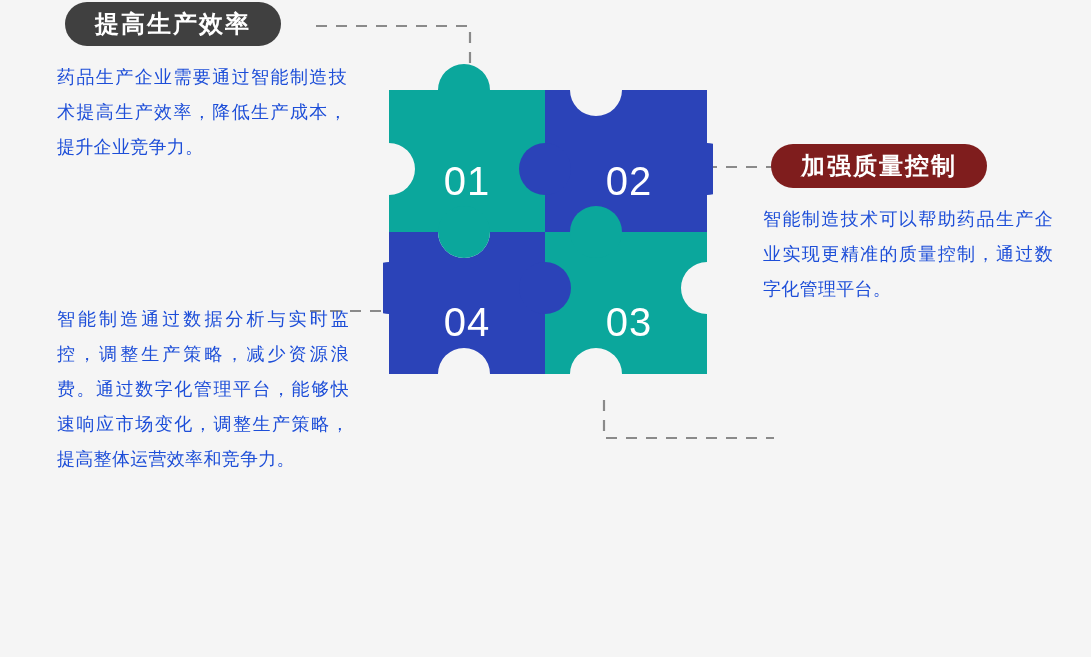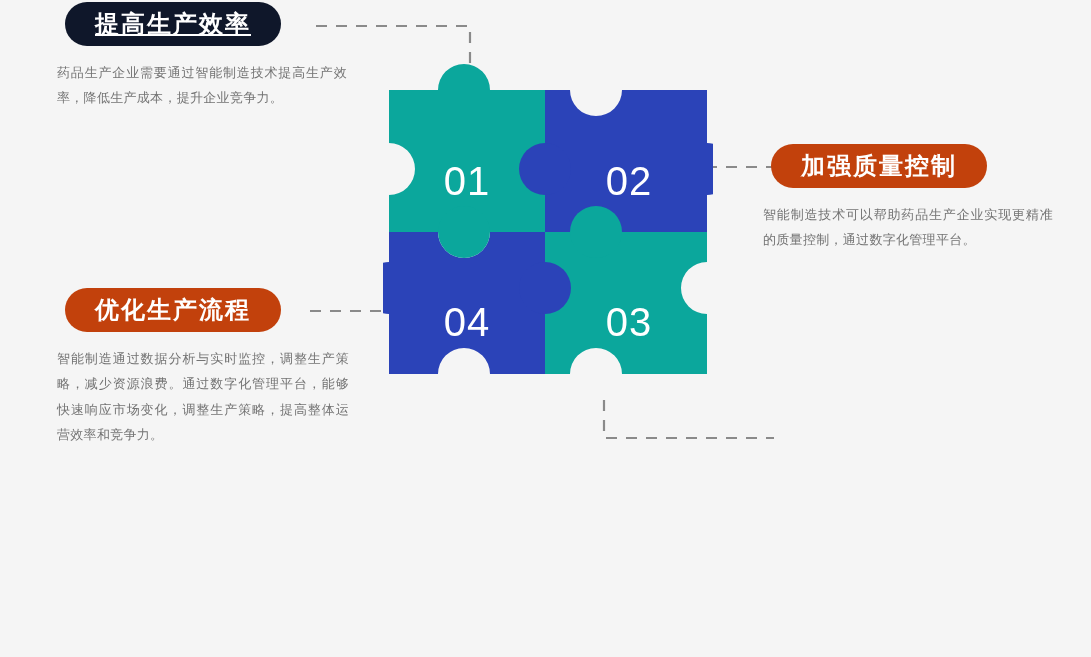--- a/index.html
+++ b/index.html
@@ -56,27 +56,27 @@
     padding: 0 30px;
     border-radius: 24px;
     color: #ffffff;
     font-size: 24px;
     font-weight: bold;
     letter-spacing: 2px;
     white-space: nowrap;
     font-family: "Liberation Serif", "DejaVu Serif", serif;
     box-sizing: border-box;
   }
-  .pill.teal { background: #0f172a; text-decoration: underline; }
-  .pill.blue { background: #c2410c; font-family: Liberation Serif, serif; }
+  .pill.teal { background: #404040; }
+  .pill.blue { background: #7f1d1d; font-family: Liberation Serif, serif; }
 
   .desc {
     margin-top: 14px;
-    color: #737373;
-    font-size: 13px;
+    color: #1d4ed8;
+    font-size: 18px;
     line-height: 1.95;
     letter-spacing: 0.3px;
     font-family: "Liberation Serif", "DejaVu Serif", serif;
     text-align: justify;
   }
 
   
   #block-1 { left: 57px;  top: 2px;   width: 290px; }
   #block-1 .pill { margin-left: 8px; }
 
@@ -180,18 +180,17 @@
     <div class="pill teal">提高生产效率</div>
     <div class="desc">药品生产企业需要通过智能制造技术提高生产效率，降低生产成本，提升企业竞争力。</div>
   </div>
 
   <div class="block" id="block-2">
     <div class="pill blue">加强质量控制</div>
     <div class="desc">智能制造技术可以帮助药品生产企业实现更精准的质量控制，通过数字化管理平台。</div>
   </div>
 
   <div class="block" id="block-3">
-    <div class="pill blue">优化生产流程</div>
     <div class="desc">智能制造通过数据分析与实时监控，调整生产策略，减少资源浪费。通过数字化管理平台，能够快速响应市场变化，调整生产策略，提高整体运营效率和竞争力。</div>
   </div>
 
 
 </div>
 
 </body></html>

